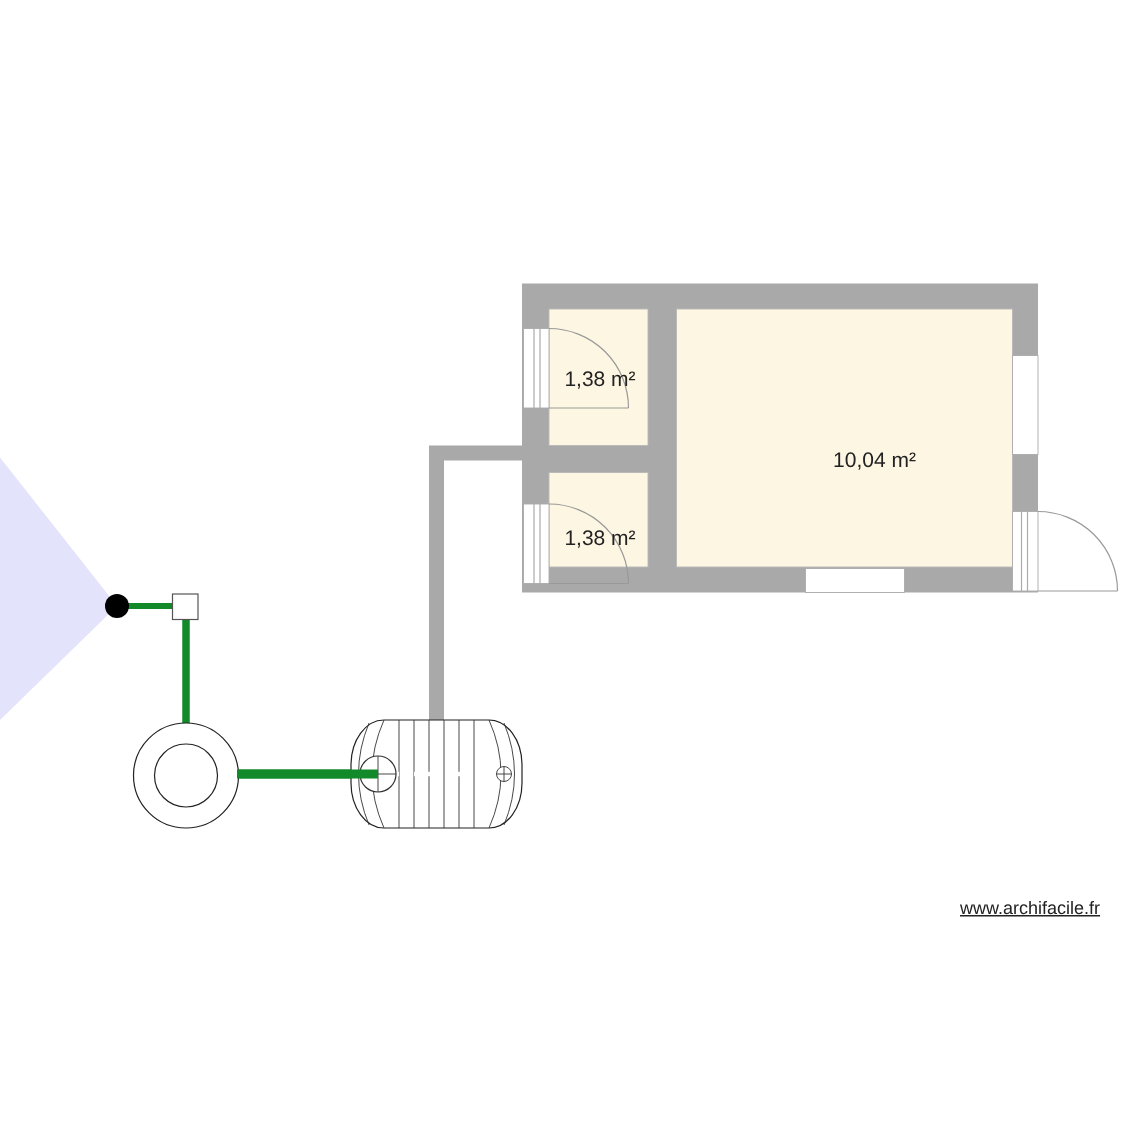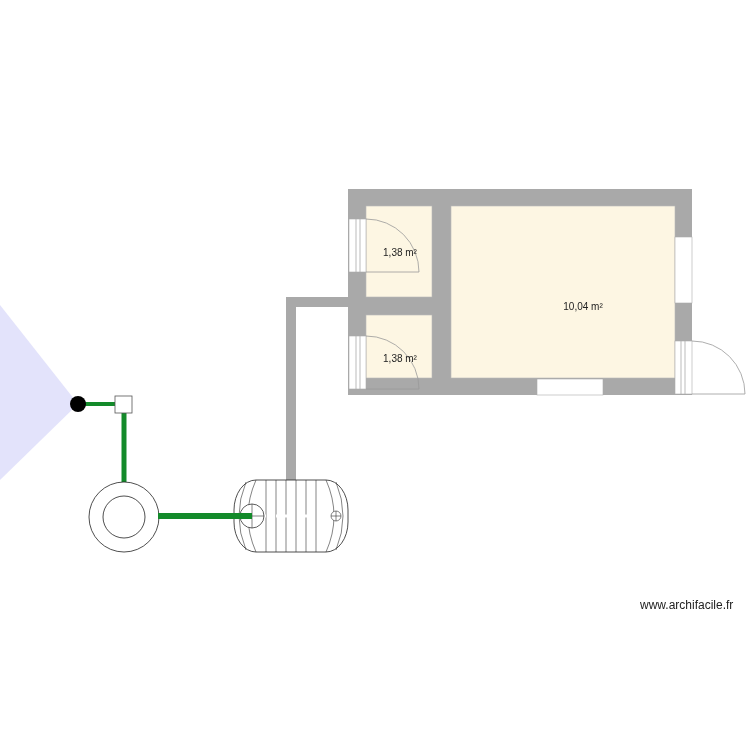--- a/index.html
+++ b/index.html
@@ -1,19 +1,19 @@
 <!DOCTYPE html>
 <html><head>
 <meta charset="utf-8">
 <style>
   html, body { margin:0; padding:0; background:#ffffff; }
   body { width:750px; height:750px; position:relative; overflow:hidden; font-family:"Liberation Sans", sans-serif; }
   svg { position:absolute; left:0; top:0; }
-  .area-label { position:absolute; font-size:10px; color:#222; white-space:nowrap; transform:translate(-50%,-50%); }
-  .watermark { position:absolute; left:640px; top:598px; font-size:12px; color:#222; }
+  .area-label { position:absolute; font-size:14px; color:#222; white-space:nowrap; transform:translate(-50%,-50%); }
+  .watermark { position:absolute; left:640px; top:598px; font-size:12px; color:#222;text-decoration:underline; }
 </style>
 </head>
 <body>
 
 <svg width="750" height="750" viewBox="0 0 750 750">
 
   <polygon points="0,305 78,404 0,480" fill="#e3e3fb"></polygon>
 
   <rect x="348" y="189" width="344" height="206" fill="#a9a9a9"></rect>
 

